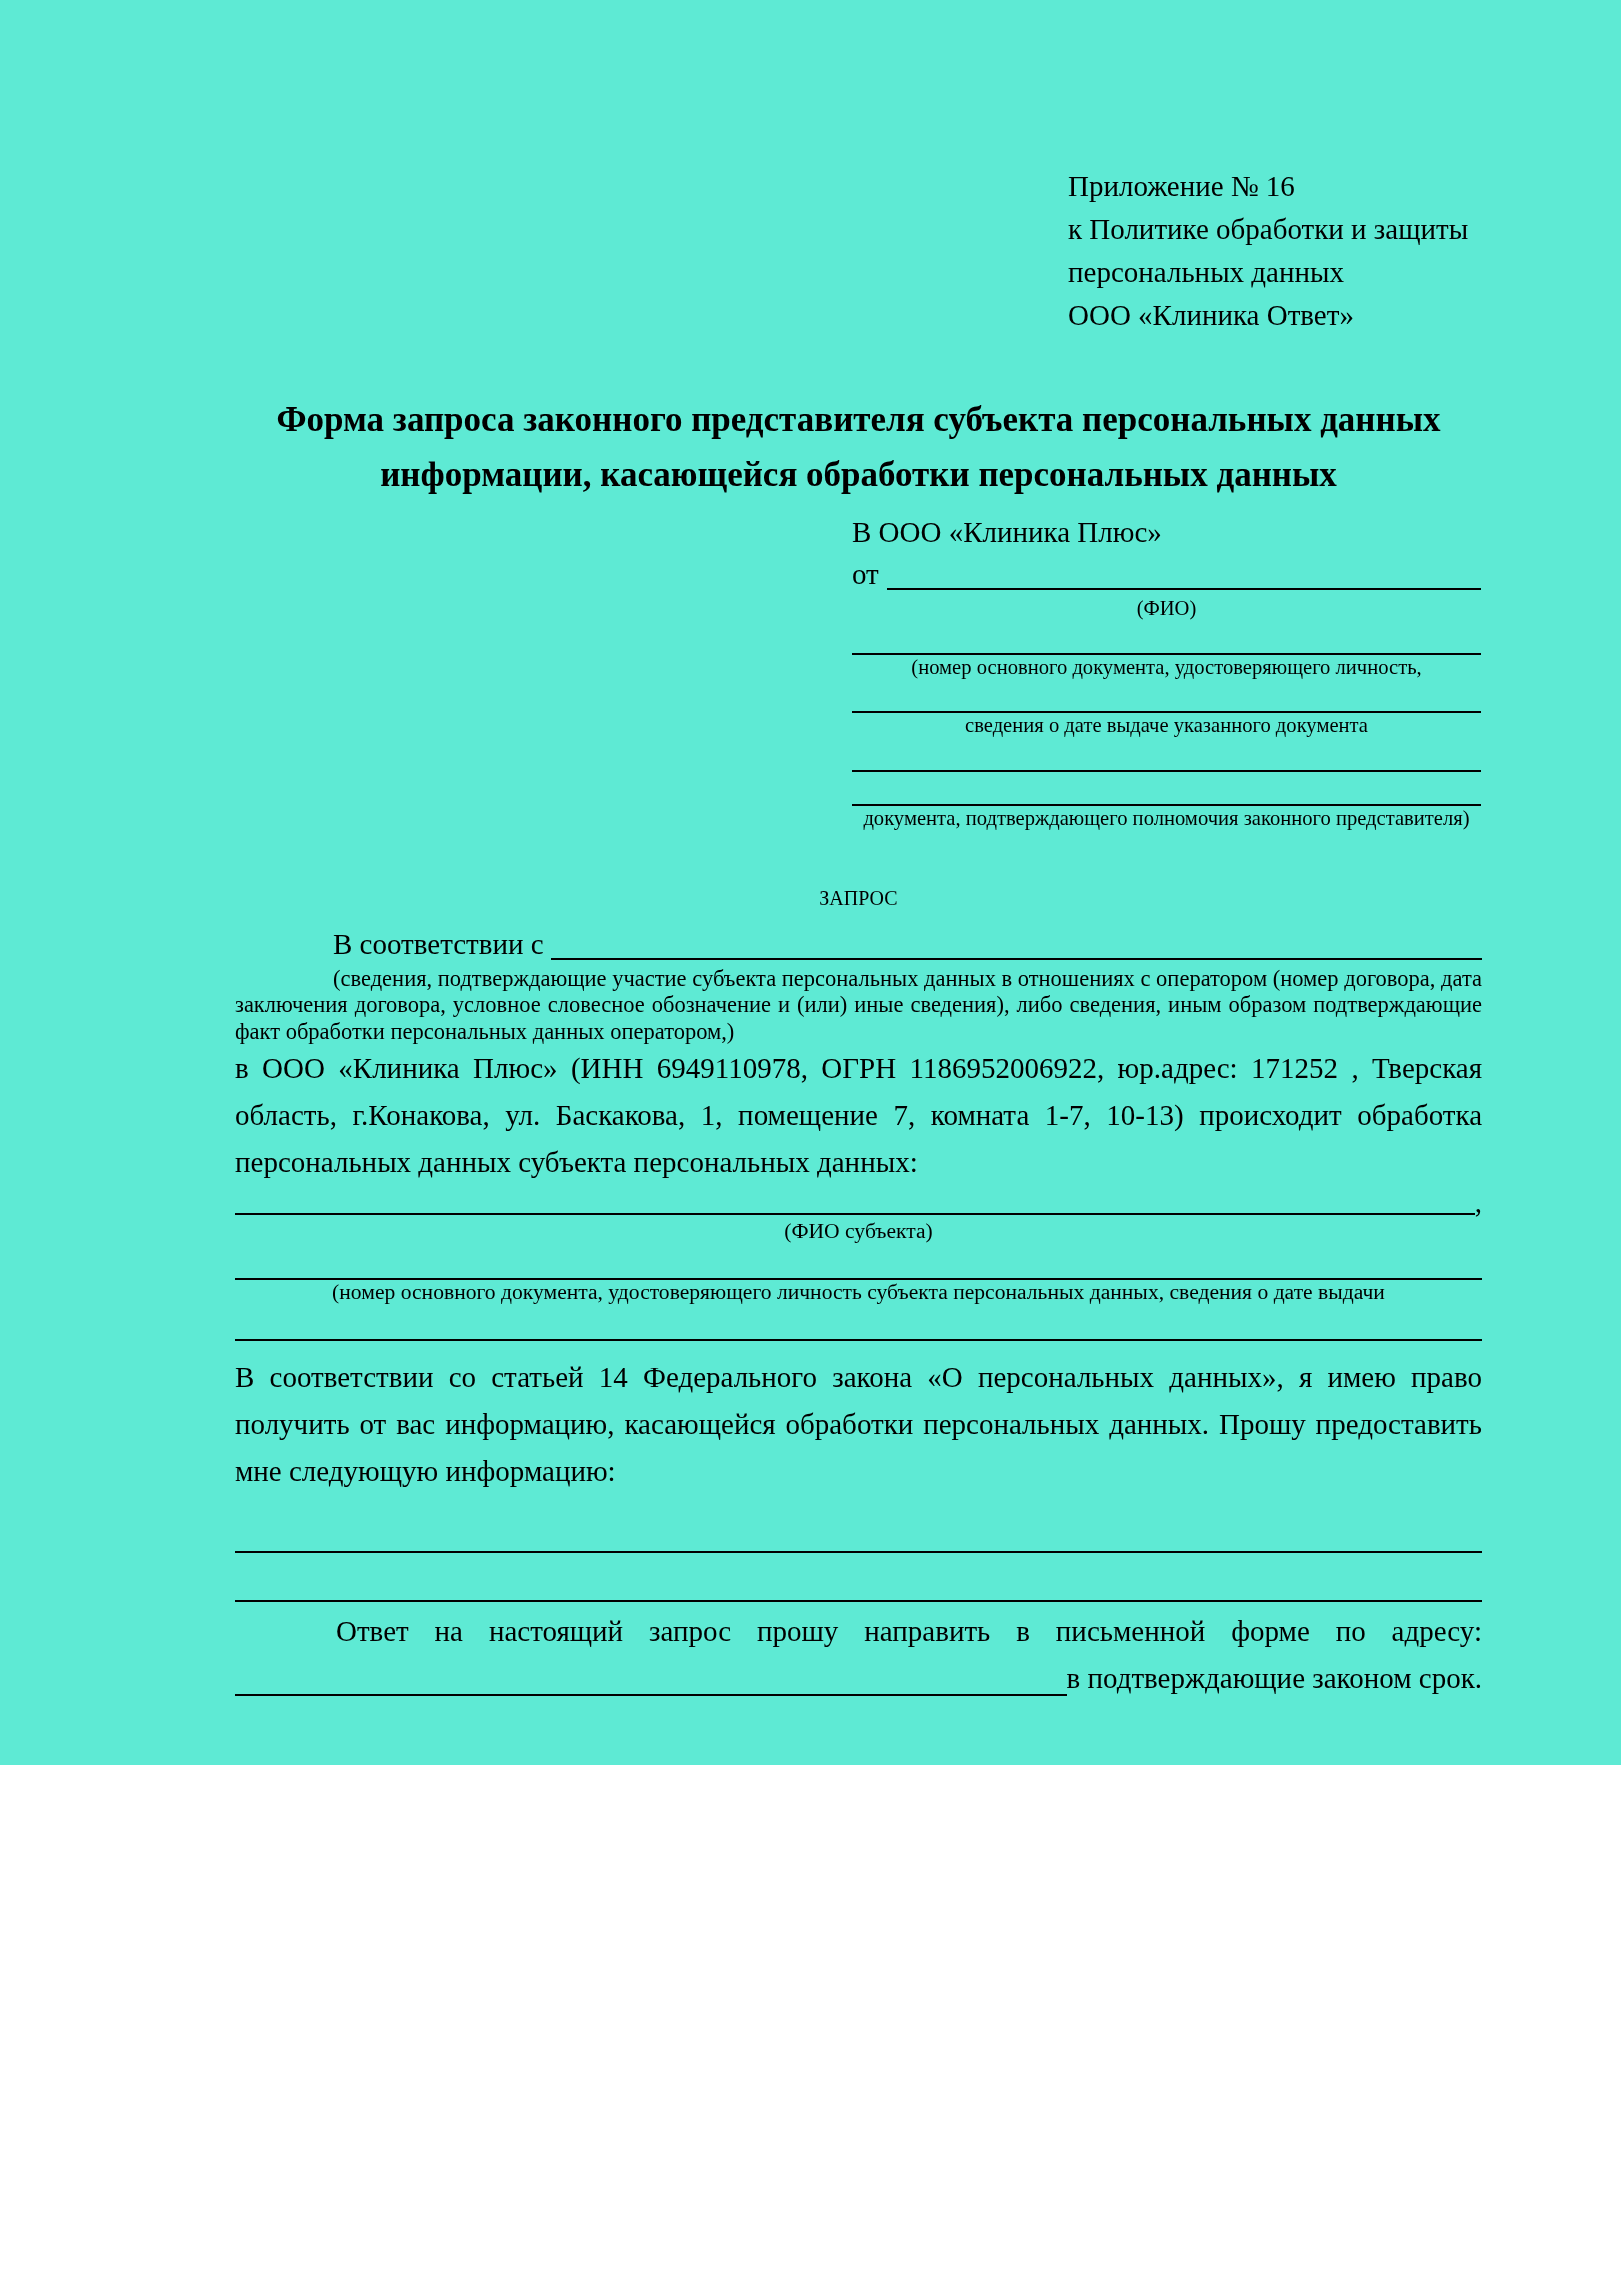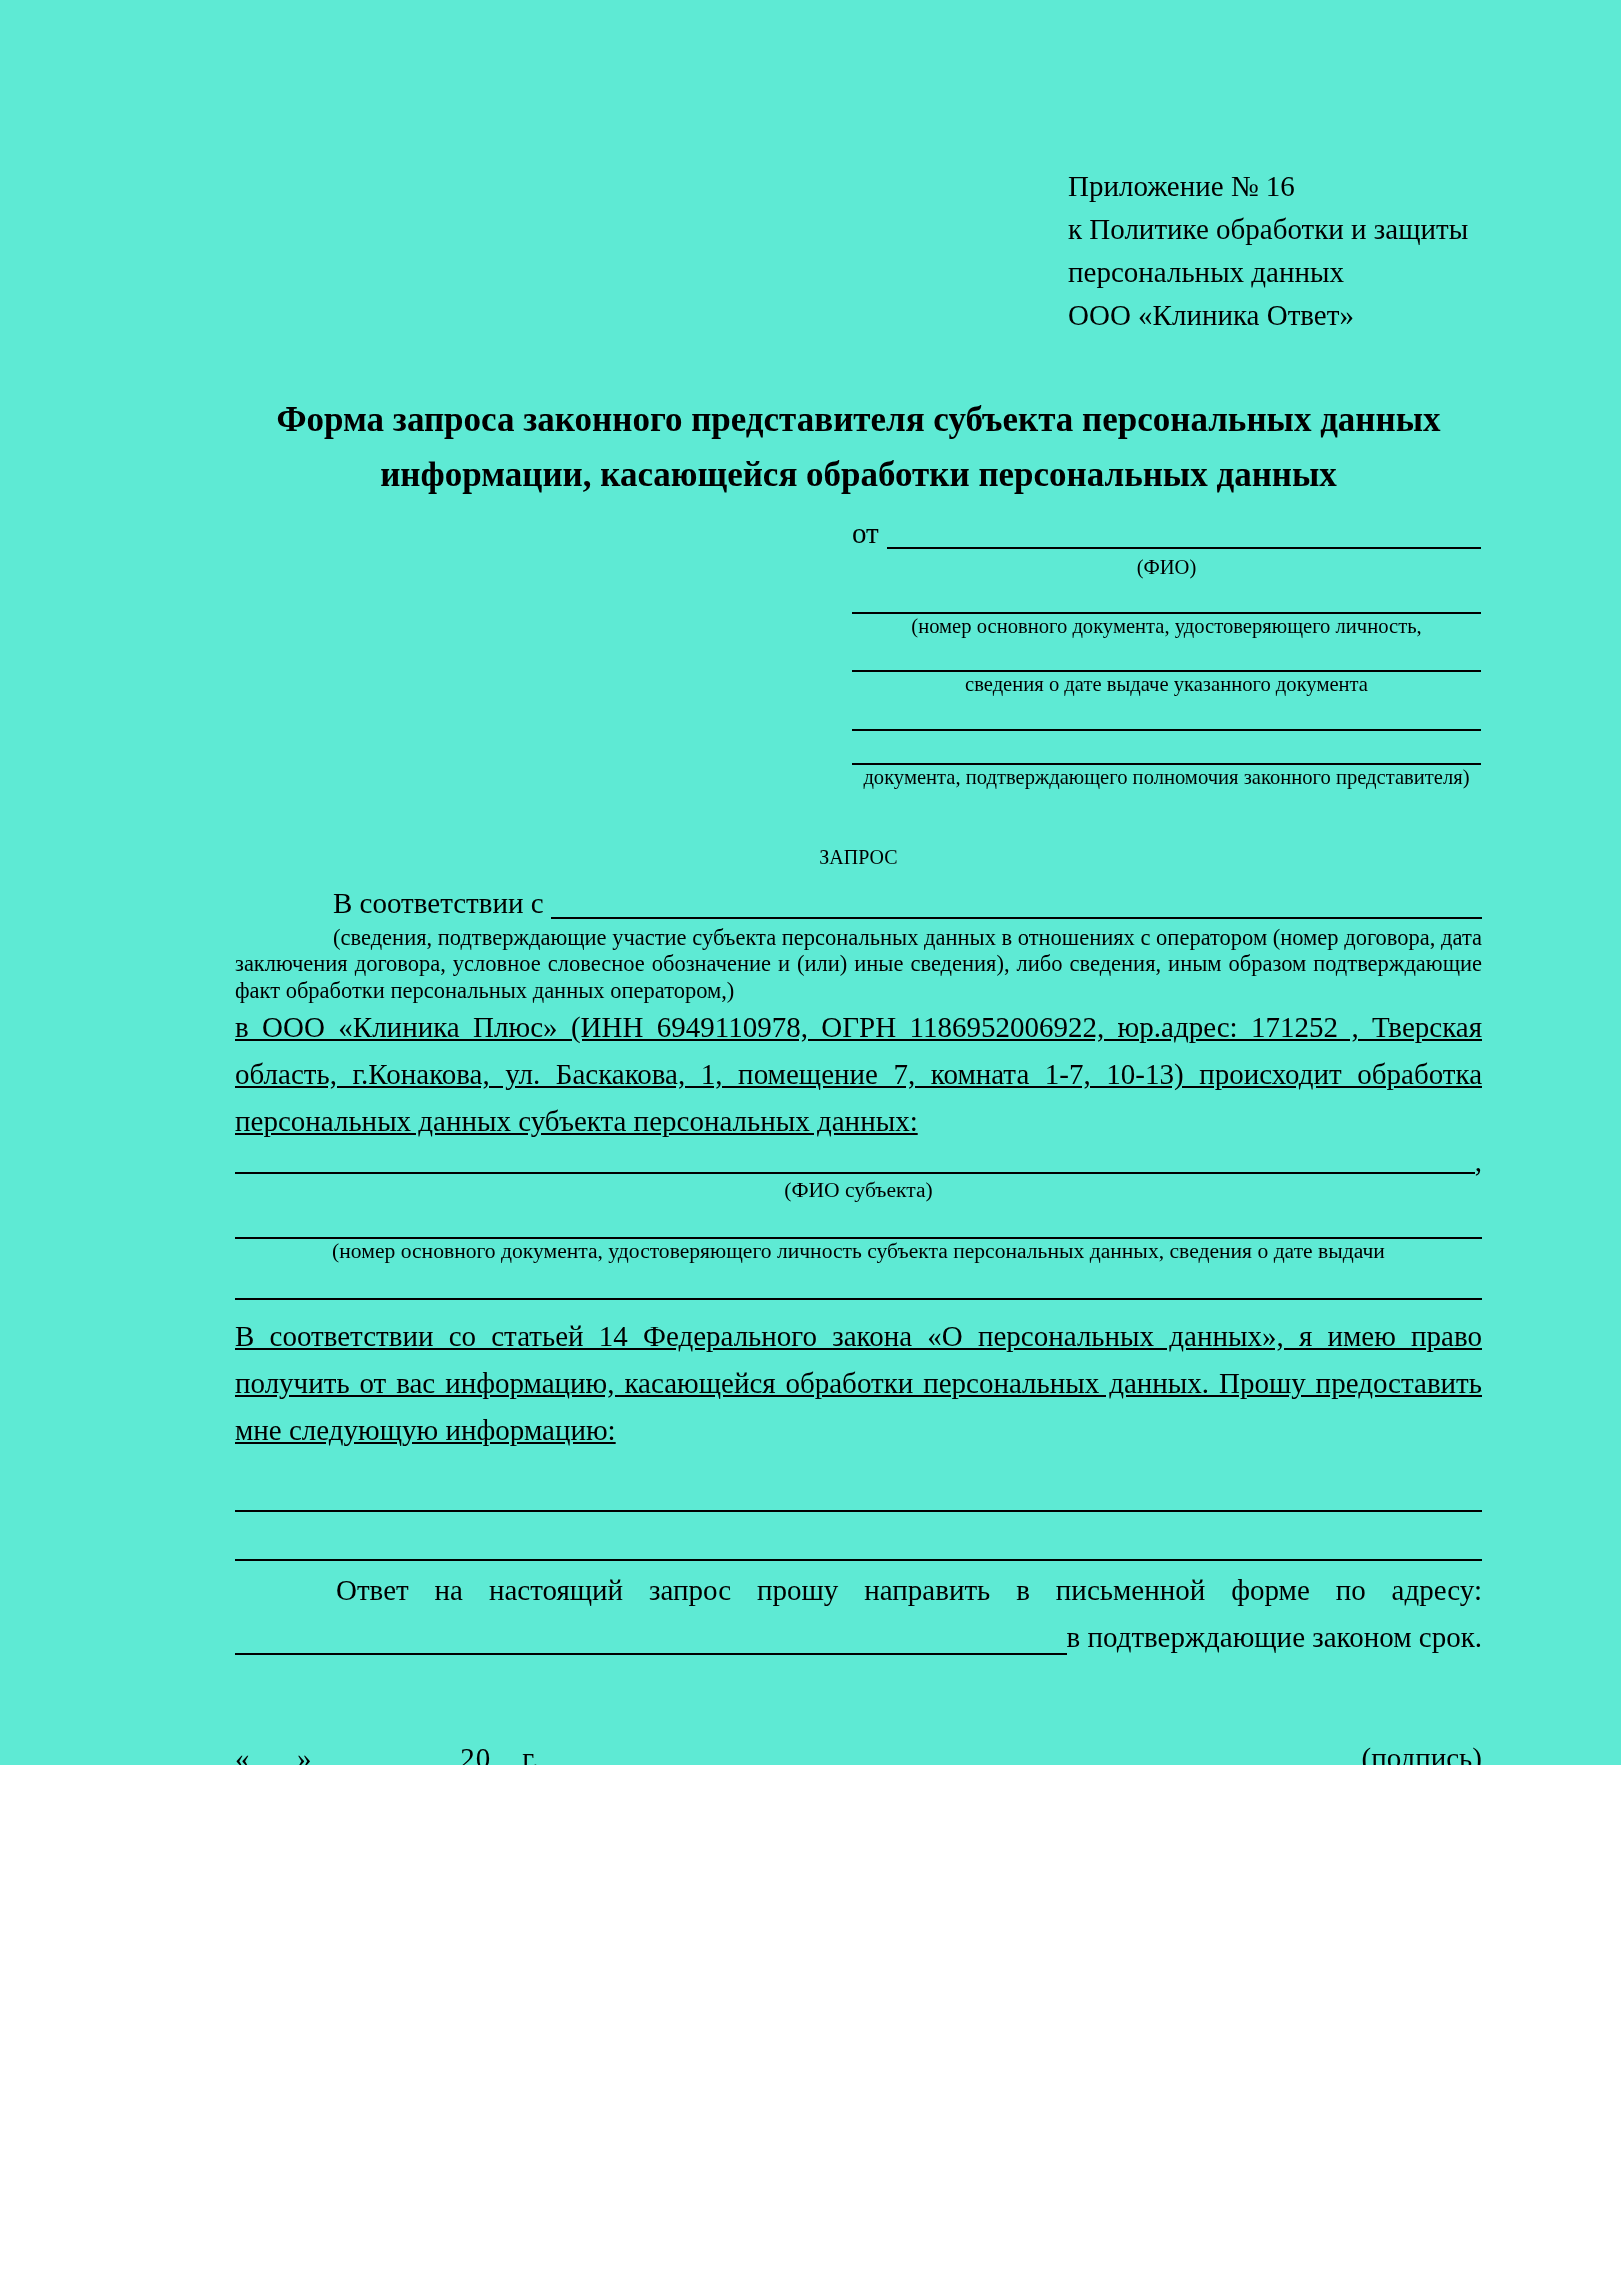--- a/index.html
+++ b/index.html
@@ -30,21 +30,21 @@
   .cap { font-size: 20.6px; line-height: 24.5px; text-align: center; white-space: nowrap; }
   .cap-lg { font-size: 21.6px; line-height: 25.5px; text-align: center; white-space: nowrap; }
   .bgroup { margin-top: 10.8px; }
   .blank { height: 23.5px; border-bottom: 2.9px solid #000; }
 
   
   .zapros { margin-top: 47px; text-align: center; font-size: 20px; line-height: 41px; }
   .accordance { margin-top: 3.9px; font-size: 29px; line-height: 43px; }
   .acc-label { padding-left: 98px; white-space: nowrap; }
   .note { font-size: 22.5px; line-height: 26.5px; text-align: justify; text-indent: 98px; }
-  .body-para { font-size: 29px; line-height: 47px; text-align: justify; text-decoration: underline; }
+  .body-para { font-size: 29px; line-height: 47px; text-align: justify; }
   .comma-row { font-size: 29px; line-height: 33px; }
   .comma-row .wline { margin-left: 0; margin-bottom: 3.9px; }
 
   .wgroup { margin-top: 11.8px; }
 
   .law { margin-top: 13px; }
 
   .gap1 { margin-top: 35px; }
   .gap2 { margin-top: 25.5px; }
 
@@ -70,20 +70,21 @@
     <div>персональных данных</div>
     <div>ООО «Клиника Ответ»</div>
   </div>
 
   <div class="title">
     <div>Форма запроса законного представителя субъекта персональных данных</div>
     <div>информации, касающейся обработки персональных данных</div>
   </div>
 
   <div class="addr">
+    <div class="addr-to">В ООО «Клиника Плюс»</div>
     <div class="flexrow addr-from">
       <span>от</span>
       <span class="wline"></span>
     </div>
     <div class="cap">(ФИО)</div>
 
     <div class="bgroup">
       <div class="blank"></div>
       <div class="cap">(номер основного документа, удостоверяющего личность,</div>
     </div>

